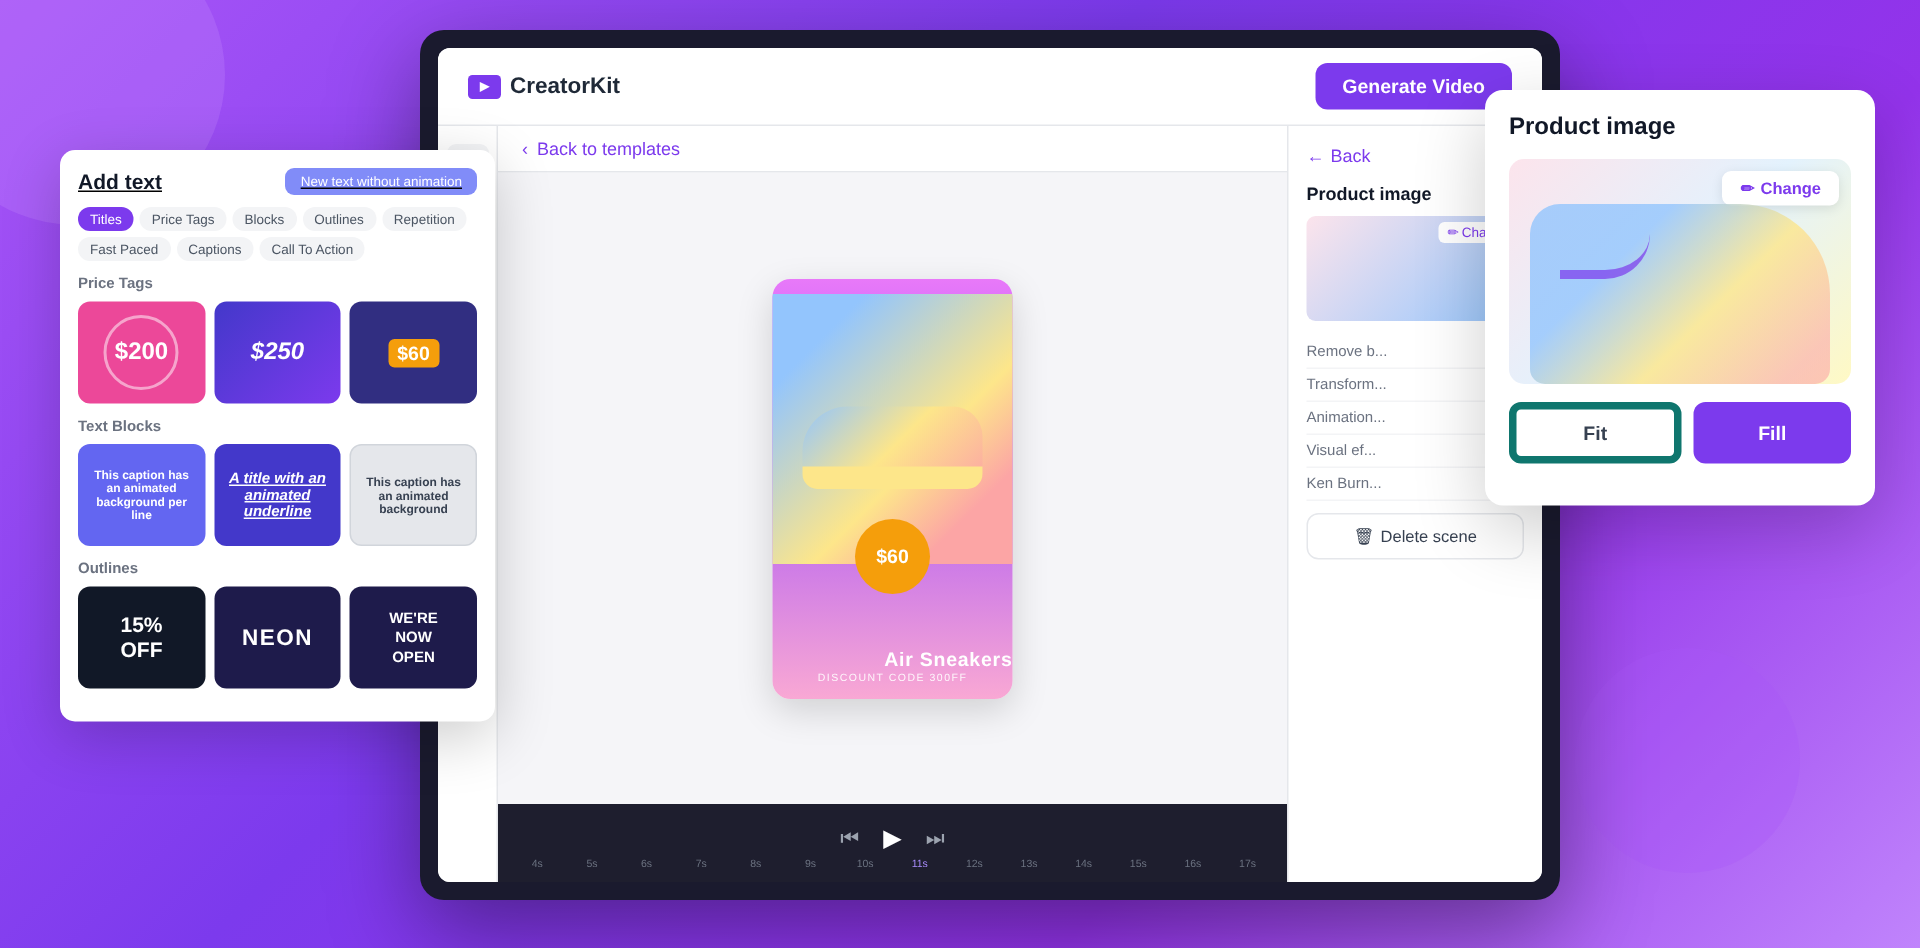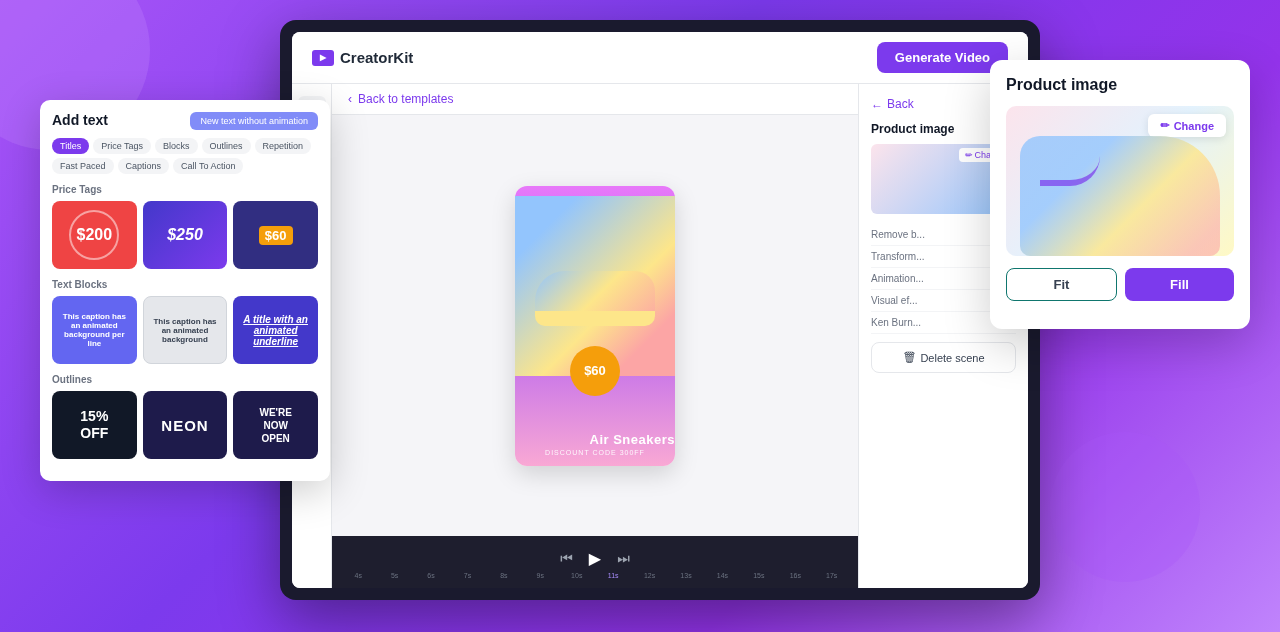--- a/index.html
+++ b/index.html
@@ -320,22 +320,24 @@
       left: 40px;
       width: 290px;
       background: white;
       border-radius: 10px;
       box-shadow: 0 10px 40px rgba(0,0,0,0.2);
       padding: 12px;
       z-index: 10;
     }
     .panel-title-row {
       display: flex;
+      align-items: center;
       justify-content: space-between;
       margin-bottom: 8px;
+      text-decoration: underline;
     }
     .panel-title {
       font-size: 14px;
       font-weight: 700;
       color: #111827;
     }
     .new-text-btn {
       background: #818cf8;
       color: white;
       border: none;
@@ -385,21 +387,21 @@
       align-items: center;
       justify-content: center;
       font-weight: 800;
       color: white;
       font-size: 16px;
       cursor: pointer;
       position: relative;
       overflow: hidden;
     }
     .price-card-1 {
-      background: #ef4444;
+      background: #ec4899;
     }
     .price-card-1 .circle {
       width: 50px;
       height: 50px;
       border: 2px solid rgba(255,255,255,0.5);
       border-radius: 50%;
       display: flex;
       align-items: center;
       justify-content: center;
     }
@@ -493,21 +495,21 @@
       box-shadow: 0 2px 8px rgba(0,0,0,0.1);
     }
     .fit-fill-row {
       display: flex;
       gap: 8px;
       margin-bottom: 12px;
     }
     .fit-btn {
       flex: 1;
       padding: 8px;
-      border: 1px solid #0f766e;
+      border: 5px solid #0f766e;
       border-radius: 8px;
       background: white;
       font-size: 13px;
       font-weight: 600;
       color: #374151;
       cursor: pointer;
     }
     .fill-btn {
       flex: 1;
       padding: 8px;
@@ -737,22 +739,22 @@
     </div>
     <div class="price-card price-card-2">$250</div>
     <div class="price-card price-card-3">
       <div class="badge">$60</div>
     </div>
   </div>
 
   <div class="section-label">Text Blocks</div>
   <div class="cards-grid">
     <div class="text-block-card tbc-1">This caption has an animated background per line</div>
+    <div class="text-block-card tbc-2">A title with an animated underline</div>
     <div class="text-block-card tbc-3">This caption has an animated background</div>
-    <div class="text-block-card tbc-2">A title with an animated underline</div>
   </div>
 
   <div class="section-label">Outlines</div>
   <div class="cards-grid">
     <div class="outline-card oc-1">15%<br>OFF</div>
     <div class="outline-card oc-2">NEON</div>
     <div class="outline-card oc-3">WE'RE<br>NOW<br>OPEN</div>
   </div>
 </div>
 

